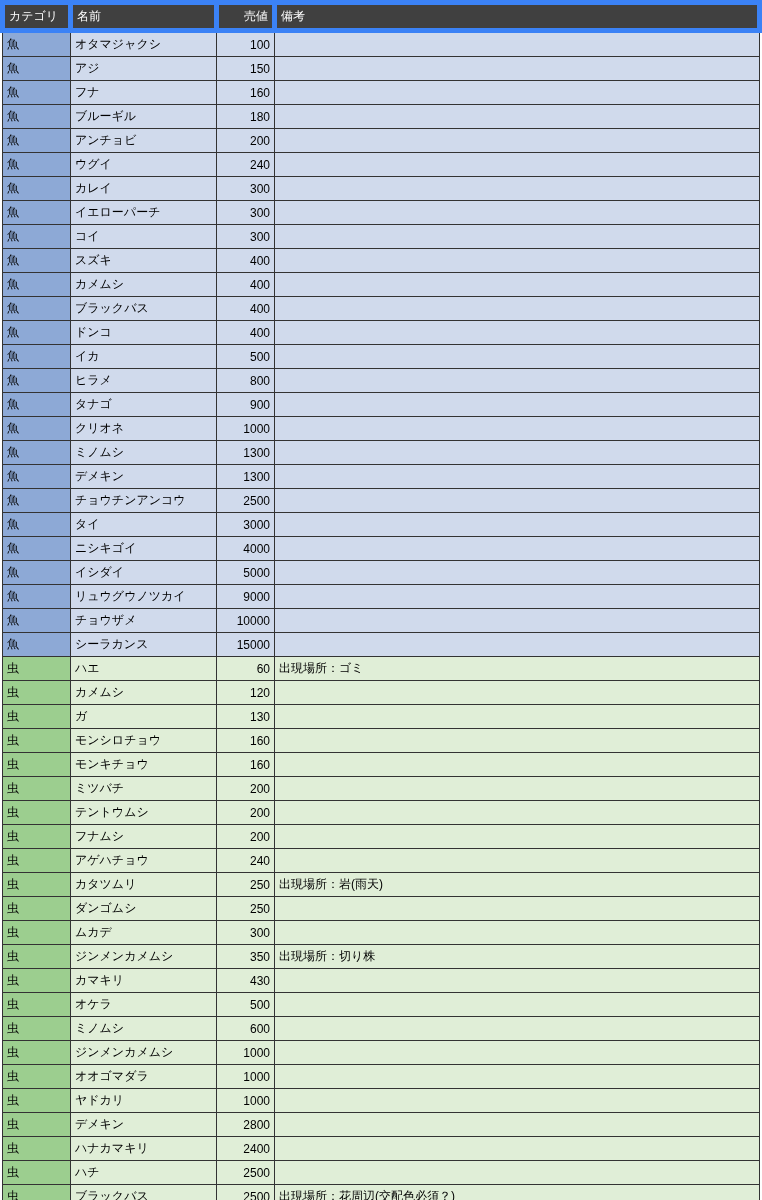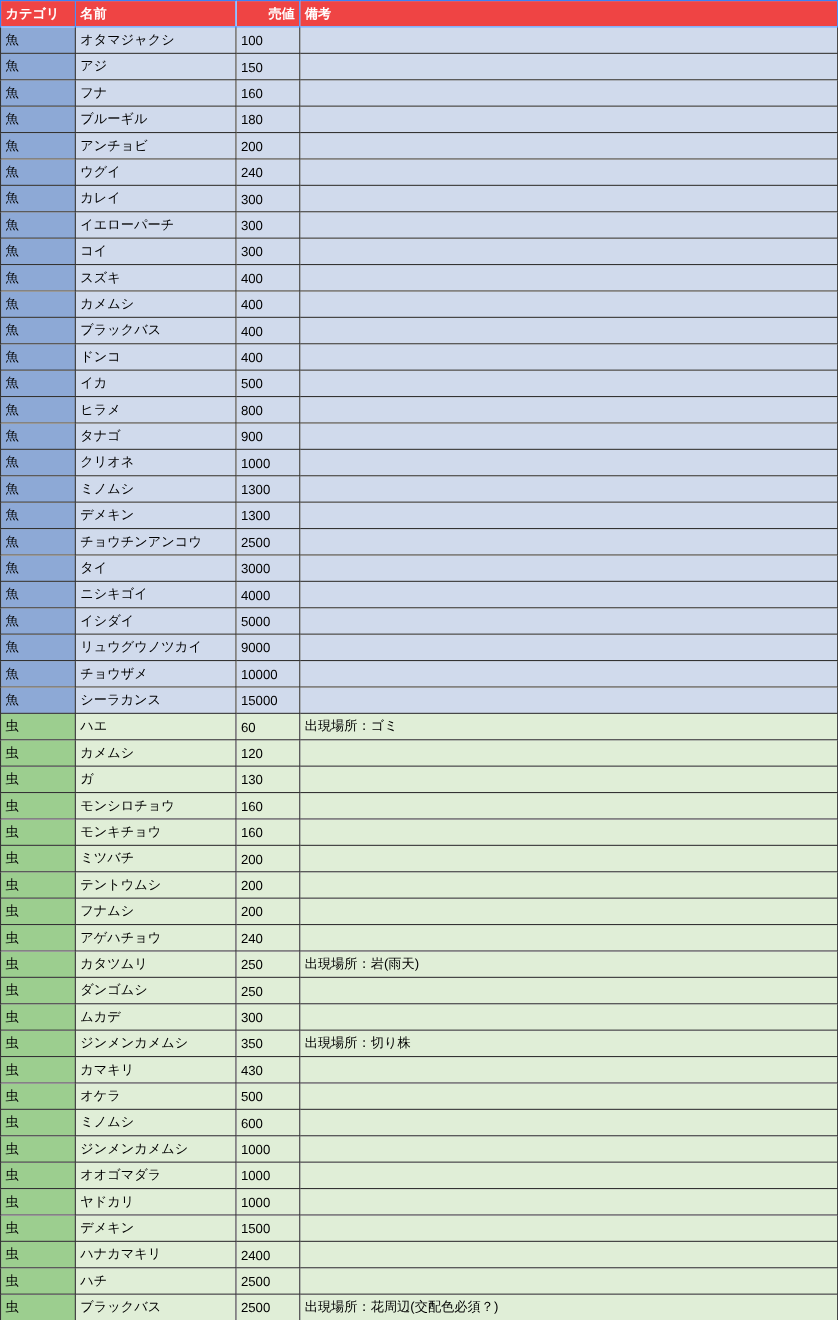--- a/index.html
+++ b/index.html
@@ -16,32 +16,32 @@
   }
   th, td {
     border: 1px solid #333;
     padding: 3px 4px;
     height: 23px;
     vertical-align: middle;
     overflow: hidden;
     white-space: nowrap;
   }
   thead th {
-    background: #ef4444;
+    background: #404040;
     color: #fff;
-    font-weight: bold;
+    font-weight: normal;
     text-align: left;
-    border: 1px solid #3b82f6;
+    border: 5px solid #3b82f6;
   }
   .col-cat { width: 68px; }
   .col-name { width: 146px; }
   .col-price { width: 58px; text-align: right; }
   .col-note { width: auto; }
   thead .col-price { text-align: right; }
-  td.col-price { text-align: left; margin-left: 20px; }
+  td.col-price { text-align: right; margin-left: 20px; }
   .cat-fish .col-cat { background: #8da9d6; }
   .cat-fish td { background: #d0daec; }
   .cat-bug .col-cat { background: #9cce8f; }
   .cat-bug td { background: #e0eed7; }
   .cat-fish td.col-cat, .cat-bug td.col-cat { }
   tr.cat-fish td:first-child { background: #8da9d6; }
   tr.cat-bug td:first-child { background: #9cce8f; }
 </style>
 </head>
 <body>
@@ -328,21 +328,21 @@
       </tr>
       <tr class="cat-bug">
         <td class="col-cat">虫</td>
         <td class="col-name">ヤドカリ</td>
         <td class="col-price">1000</td>
         <td class="col-note"></td>
       </tr>
       <tr class="cat-bug">
         <td class="col-cat">虫</td>
         <td class="col-name">デメキン</td>
-        <td class="col-price">1500</td>
+        <td class="col-price">2800</td>
         <td class="col-note"></td>
       </tr>
       <tr class="cat-bug">
         <td class="col-cat">虫</td>
         <td class="col-name">ハナカマキリ</td>
         <td class="col-price">2400</td>
         <td class="col-note"></td>
       </tr>
       <tr class="cat-bug">
         <td class="col-cat">虫</td>

